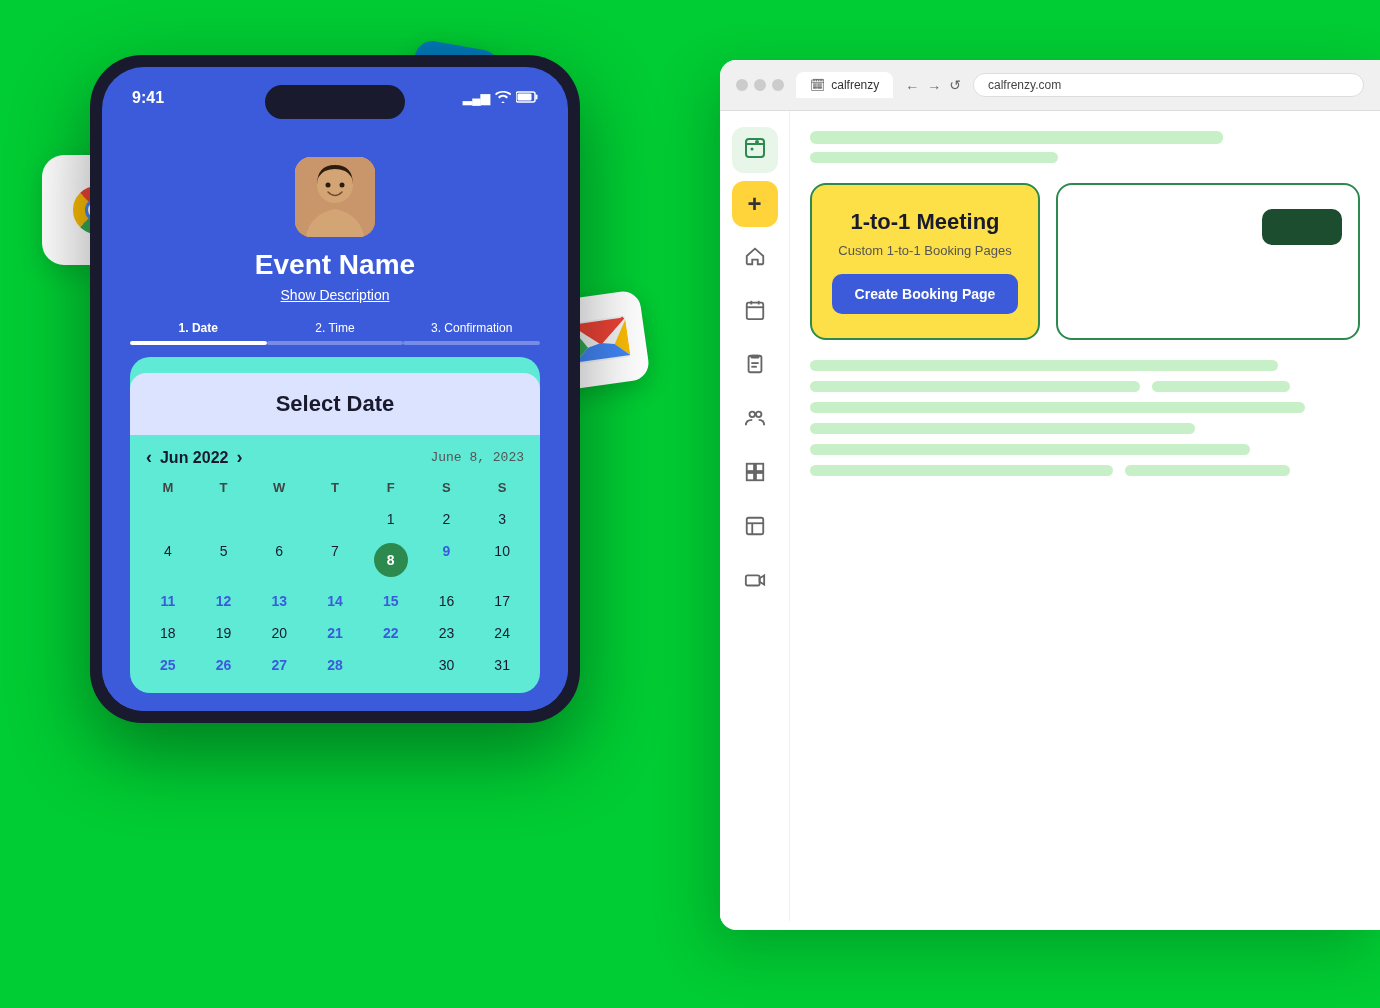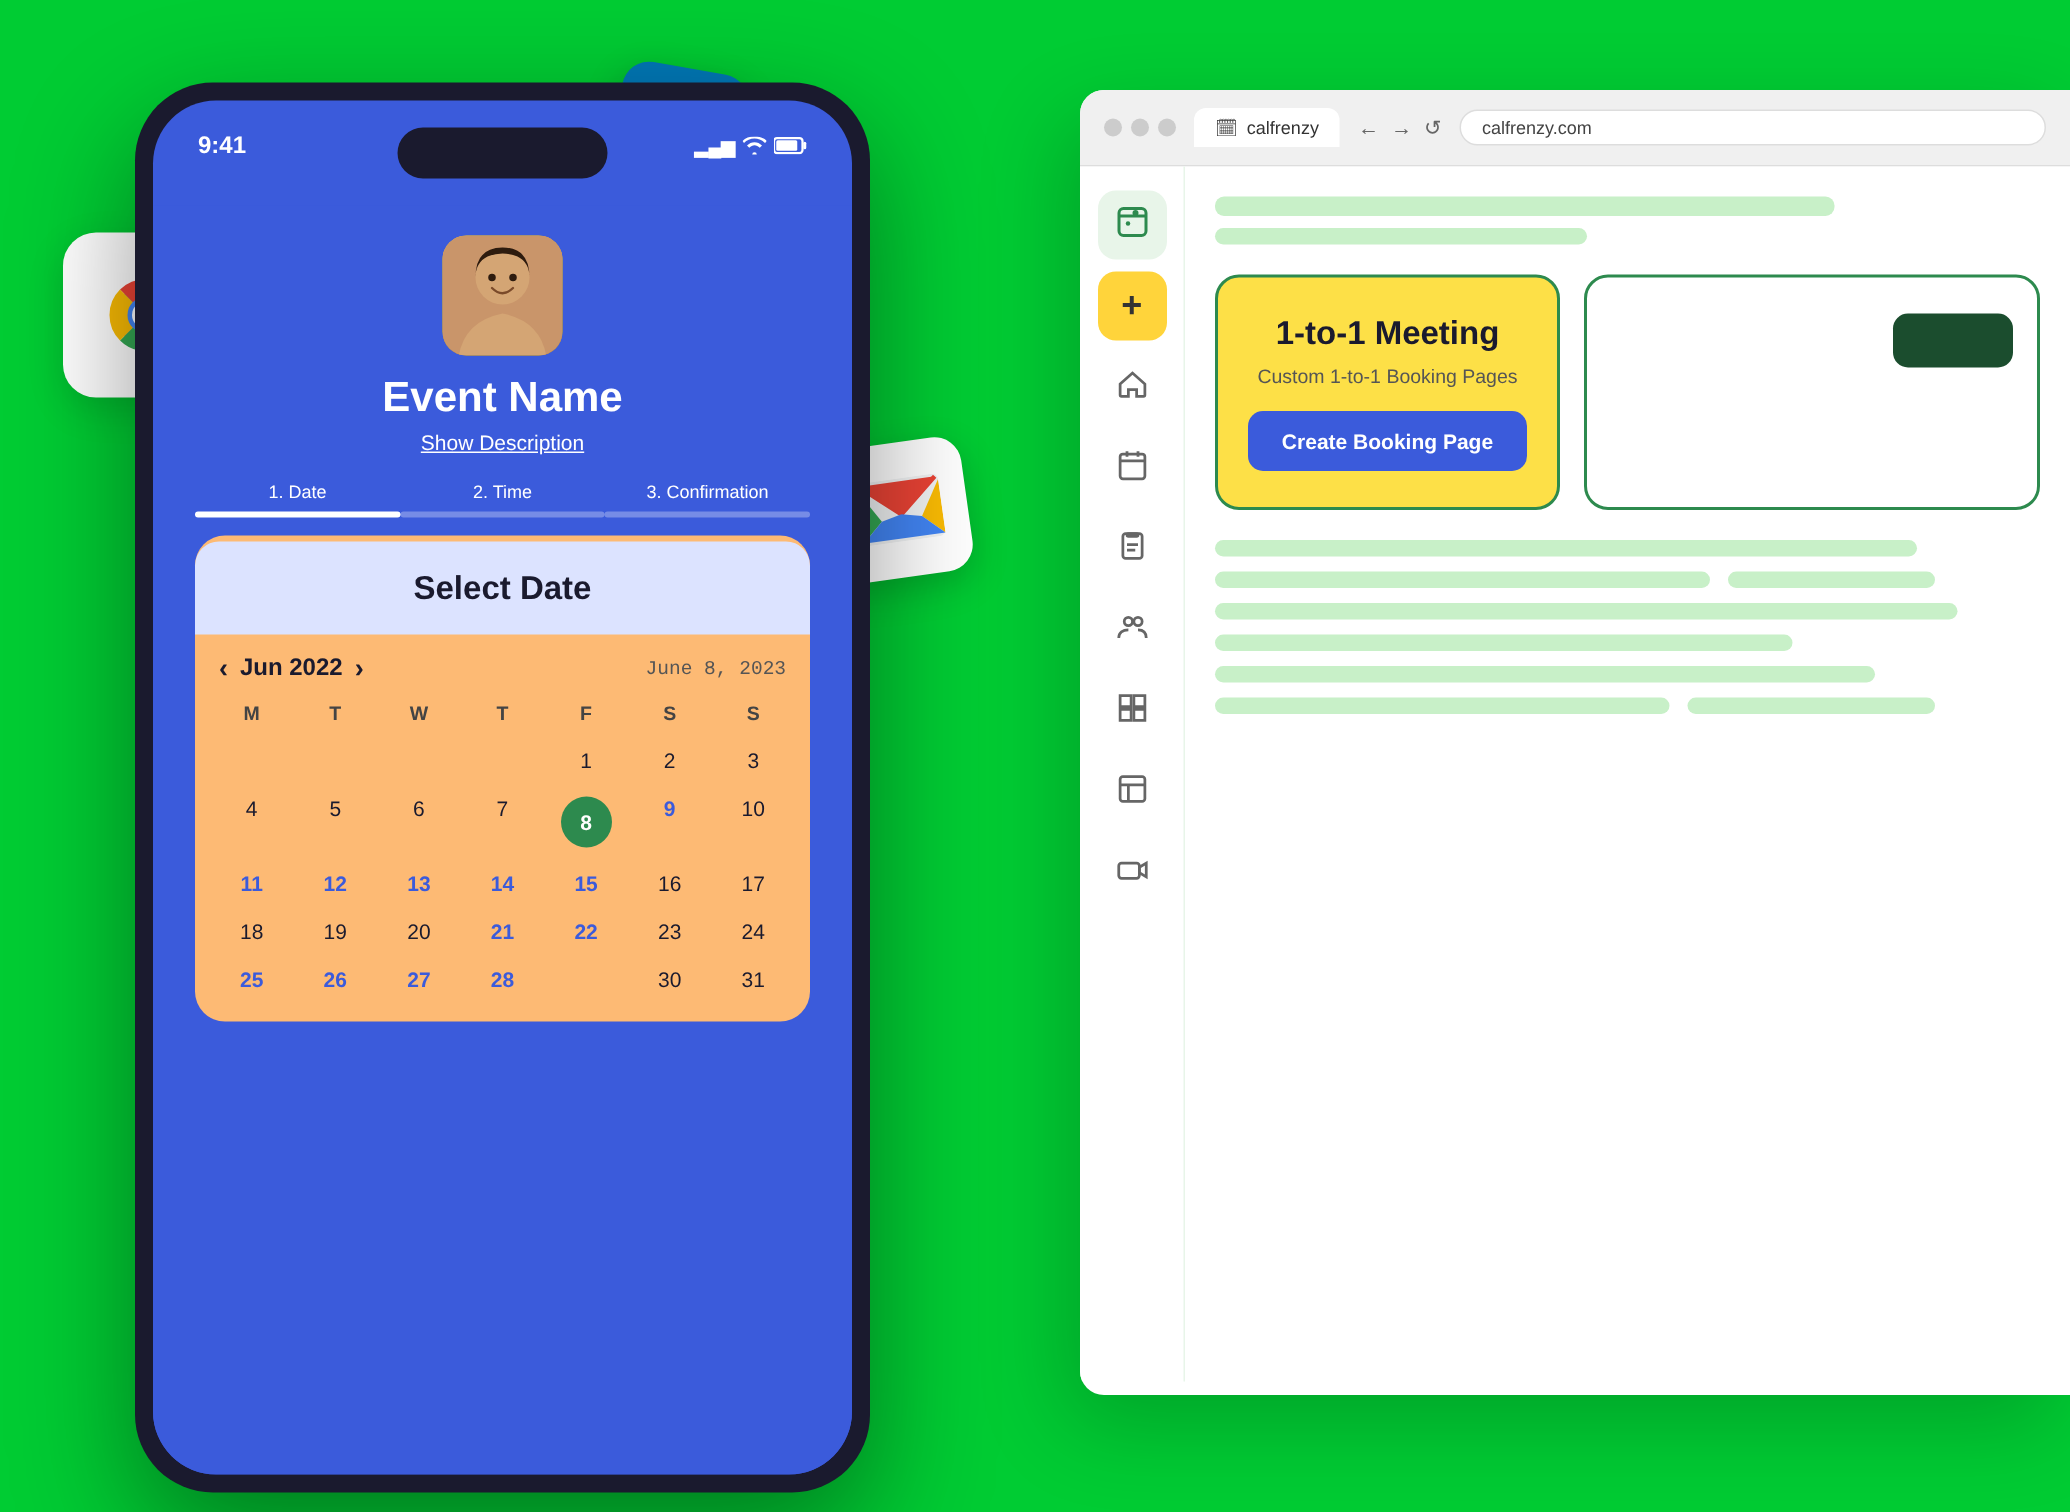--- a/index.html
+++ b/index.html
@@ -64,21 +64,21 @@
     .phone-wrapper {
       position: absolute;
       left: 90px;
       top: 55px;
       width: 490px;
       height: 940px;
     }
 
     .phone {
       width: 490px;
-      height: 940px;
+      height: 668px;
       background: #1a1a2e;
       border-radius: 52px;
       position: relative;
       box-shadow: 0 30px 80px rgba(0,0,0,0.4);
       overflow: hidden;
     }
 
     .phone-screen {
       position: absolute;
       top: 12px;
@@ -191,40 +191,40 @@
       gap: 6px;
       flex: 1;
     }
 
     .step-label {
       font-size: 12px;
       color: white;
     }
 
     .step-label.active {
-      font-weight: 400;
+      font-weight: 700;
     }
 
     .step-bar {
       height: 4px;
       width: 100%;
       background: rgba(255,255,255,0.3);
       border-radius: 2px;
     }
 
     .step-bar.active {
       background: white;
     }
 
     .calendar-container {
-      background: #fdba74;
+      background: #5eead4;
       border-radius: 20px;
       margin-top: 12px;
       width: 88%;
-      padding: 4px 0 12px 0;
+      padding: 16px 0 12px 0;
       overflow: hidden;
     }
 
     .select-date-header {
       background: #dce3ff;
       text-align: center;
       padding: 18px;
       font-size: 22px;
       font-weight: 700;
       color: #1a1a2e;

